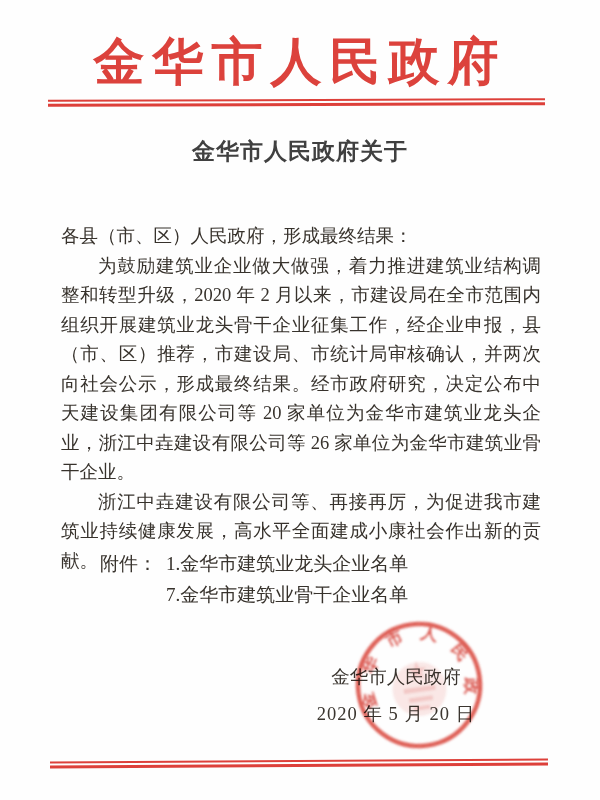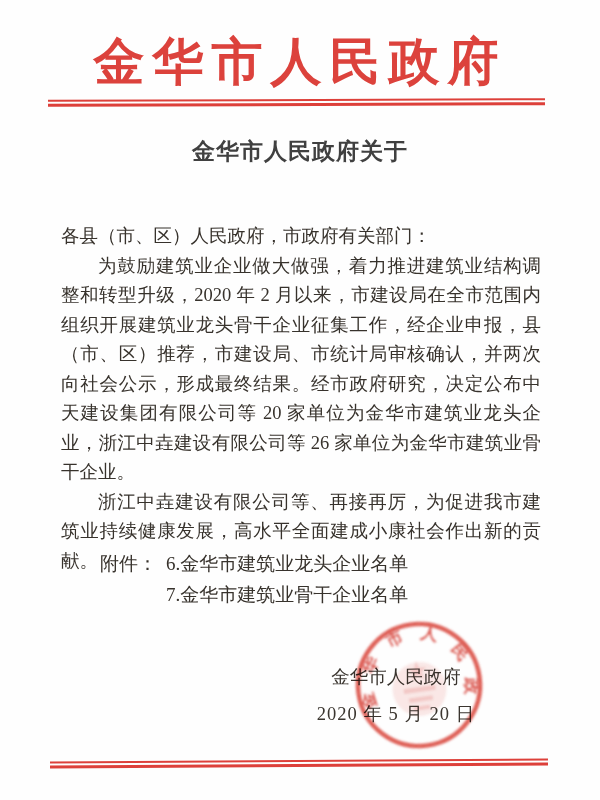--- a/index.html
+++ b/index.html
@@ -65,29 +65,29 @@
     <div class="thin"></div>
     <div class="gap"></div>
     <div class="thick"></div>
   </div>
 
   <div class="doc-title">
     <div>金华市人民政府关于</div>
   </div>
 
   <div class="body">
-    <div class="salutation">各县（市、区）人民政府，市政府有关部门：</div>
+    <div class="salutation">各县（市、区）人民政府，形成最终结果：</div>
     <p>为鼓励建筑业企业做大做强，着力推进建筑业结构调整和转型升级，2020 年 2 月以来，市建设局在全市范围内组织开展建筑业龙头骨干企业征集工作，经企业申报，县（市、区）推荐，市建设局、市统计局审核确认，并两次向社会公示，形成最终结果。经市政府研究，决定公布中天建设集团有限公司等 20 家单位为金华市建筑业龙头企业，浙江中垚建设有限公司等 26 家单位为金华市建筑业骨干企业。</p>
     <p>浙江中垚建设有限公司等、再接再厉，为促进我市建筑业持续健康发展，高水平全面建成小康社会作出新的贡献。</p>
   </div>
 
   <div class="attachments">
     <div class="label">附件：</div>
     <div class="items">
-      <div>6.金华市建筑业龙头企业名单</div>
+      <div>1.金华市建筑业龙头企业名单</div>
       <div>7.金华市建筑业骨干企业名单</div>
     </div>
   </div>
 
   <div class="signature">
     <div class="name">金华市人民政府</div>
     <div class="date">2020 年 5 月 20 日</div>
   </div>
 
   <svg class="seal" viewBox="0 0 132 132" xmlns="http://www.w3.org/2000/svg">

